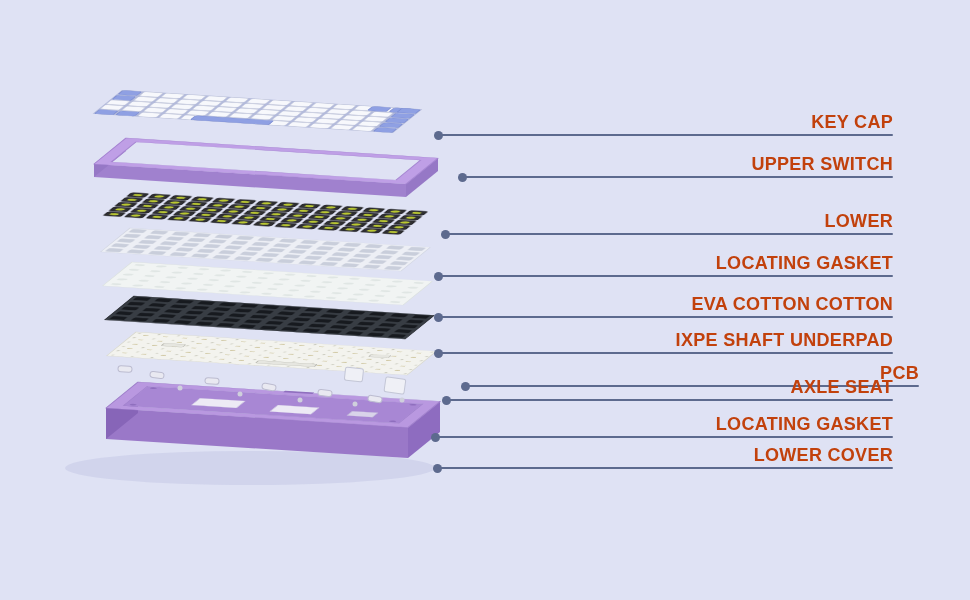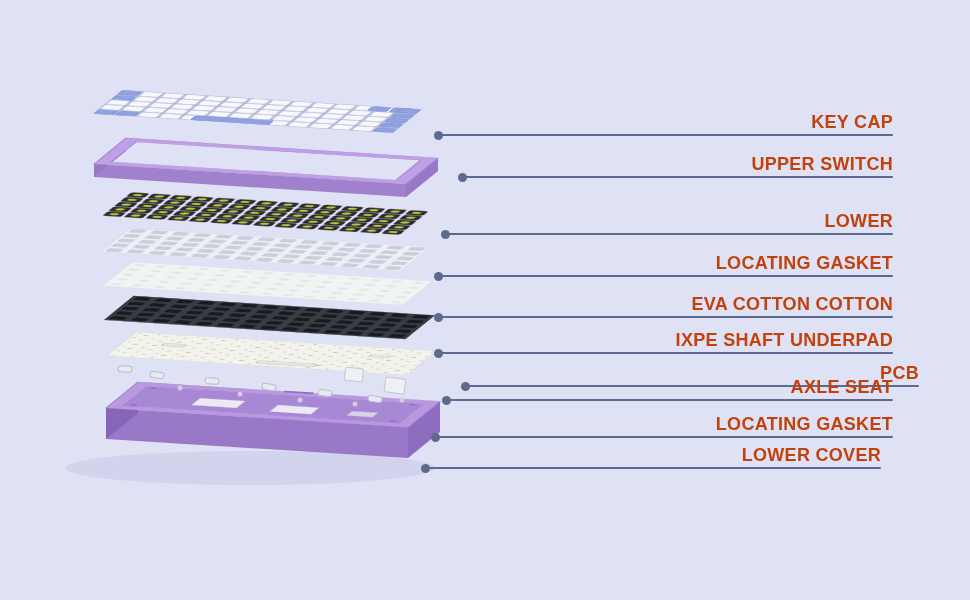--- a/index.html
+++ b/index.html
@@ -193,19 +193,19 @@
     <span class="leader"></span>
     <span class="label-text">AXLE SEAT</span>
   </div>
 
   <div class="label-row" style="top:436px;left:434px;width:459px;">
     <span class="dot"></span>
     <span class="leader"></span>
     <span class="label-text">LOCATING GASKET</span>
   </div>
 
-  <div class="label-row" style="top:467px;left:424px;width:457px;">
+  <div class="label-row" style="top:467px;left:436px;width:457px;">
     <span class="dot"></span>
     <span class="leader"></span>
     <span class="label-text">LOWER COVER</span>
   </div>
 
 </div>
 
 </body></html>

